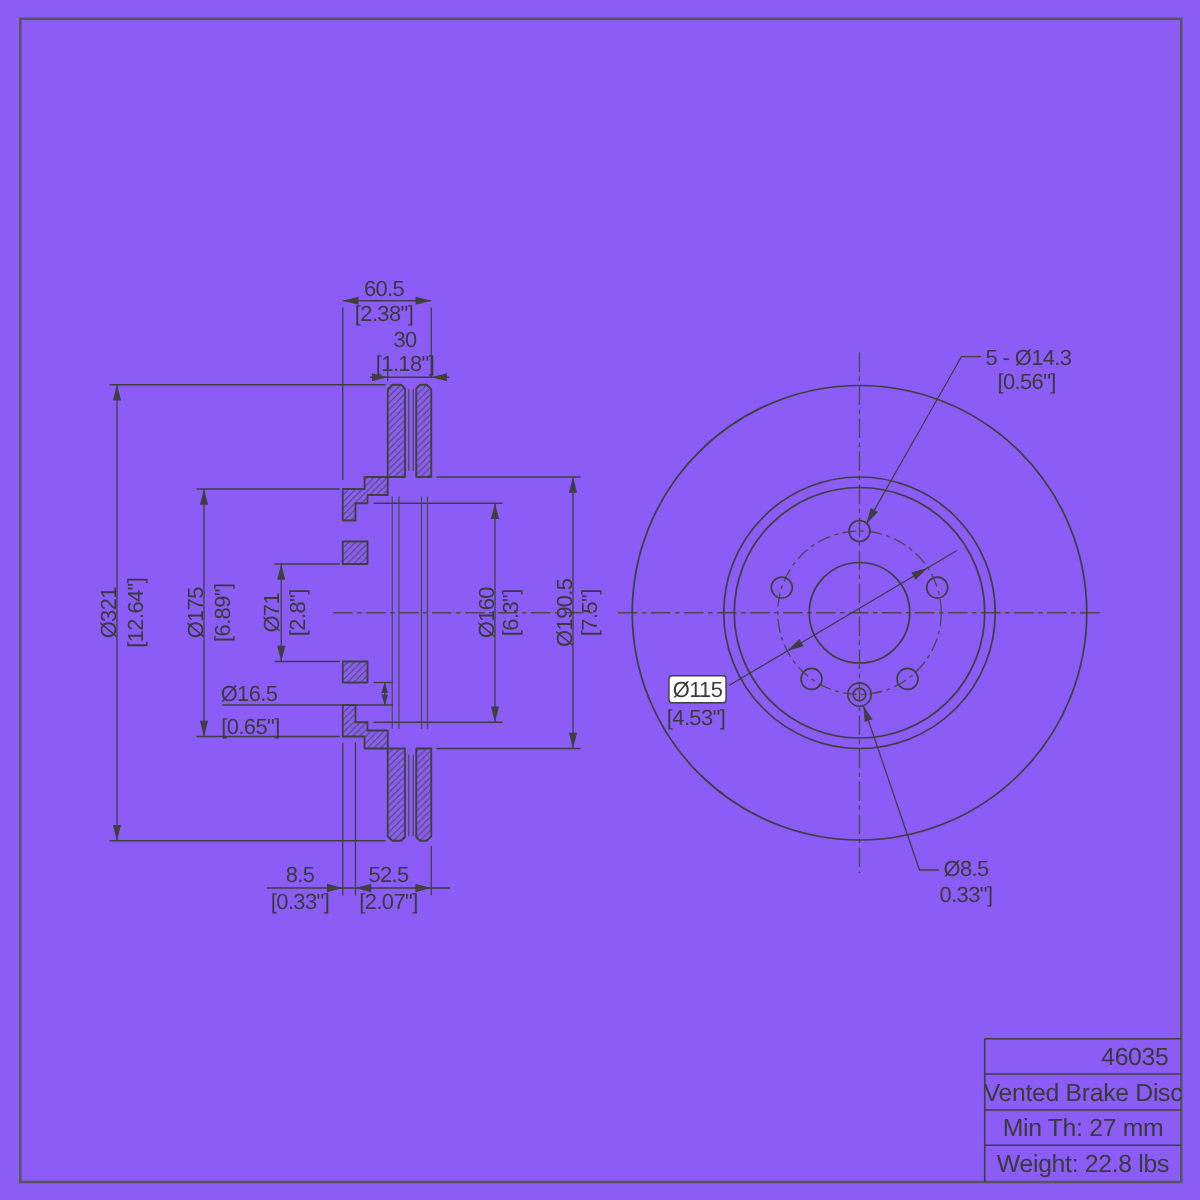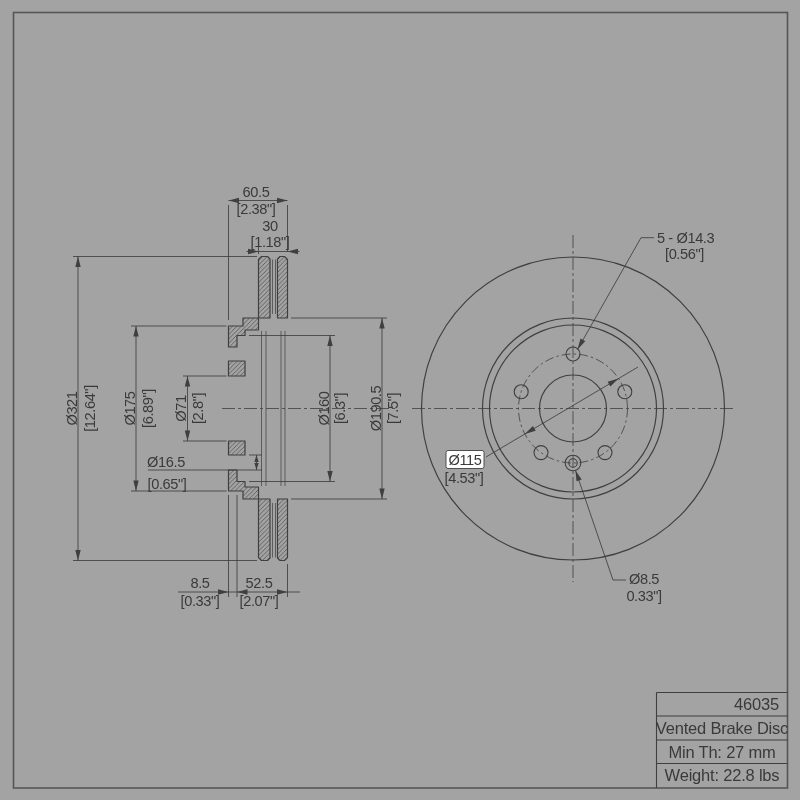--- a/index.html
+++ b/index.html
@@ -1,16 +1,16 @@
 <!DOCTYPE html>
 <html><head>
 <meta charset="utf-8">
 <style>
   html,body { margin:0; padding:0; background:#ffffff; }
-  .stage { width:800px; height:800px; position:relative; background:#a3a3a3; }
+  .stage { width:800px; height:800px; position:relative; background:#8b5cf6; }
   svg text {
     font-family:"Liberation Sans", sans-serif;
     fill:#3a3a3a;
   }
   .dim  { font-size:14.6px; letter-spacing:-0.4px; }
   .tb   { font-size:16.5px; letter-spacing:-0.2px; }
   .ln   { stroke:#3f3f3f; fill:none; }
   .thin { stroke:#4a4a4a; fill:none; }
 </style>
 </head>

